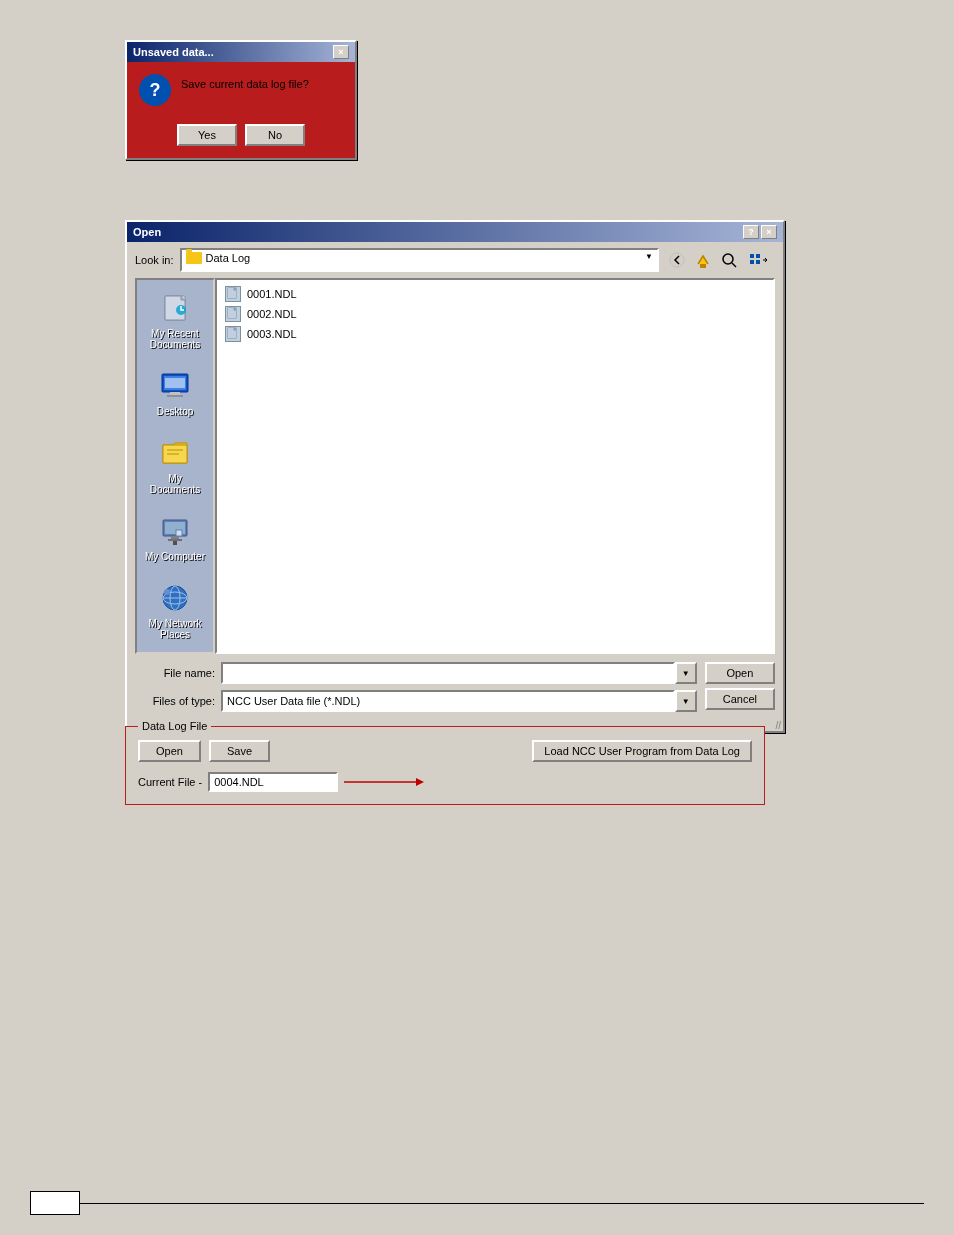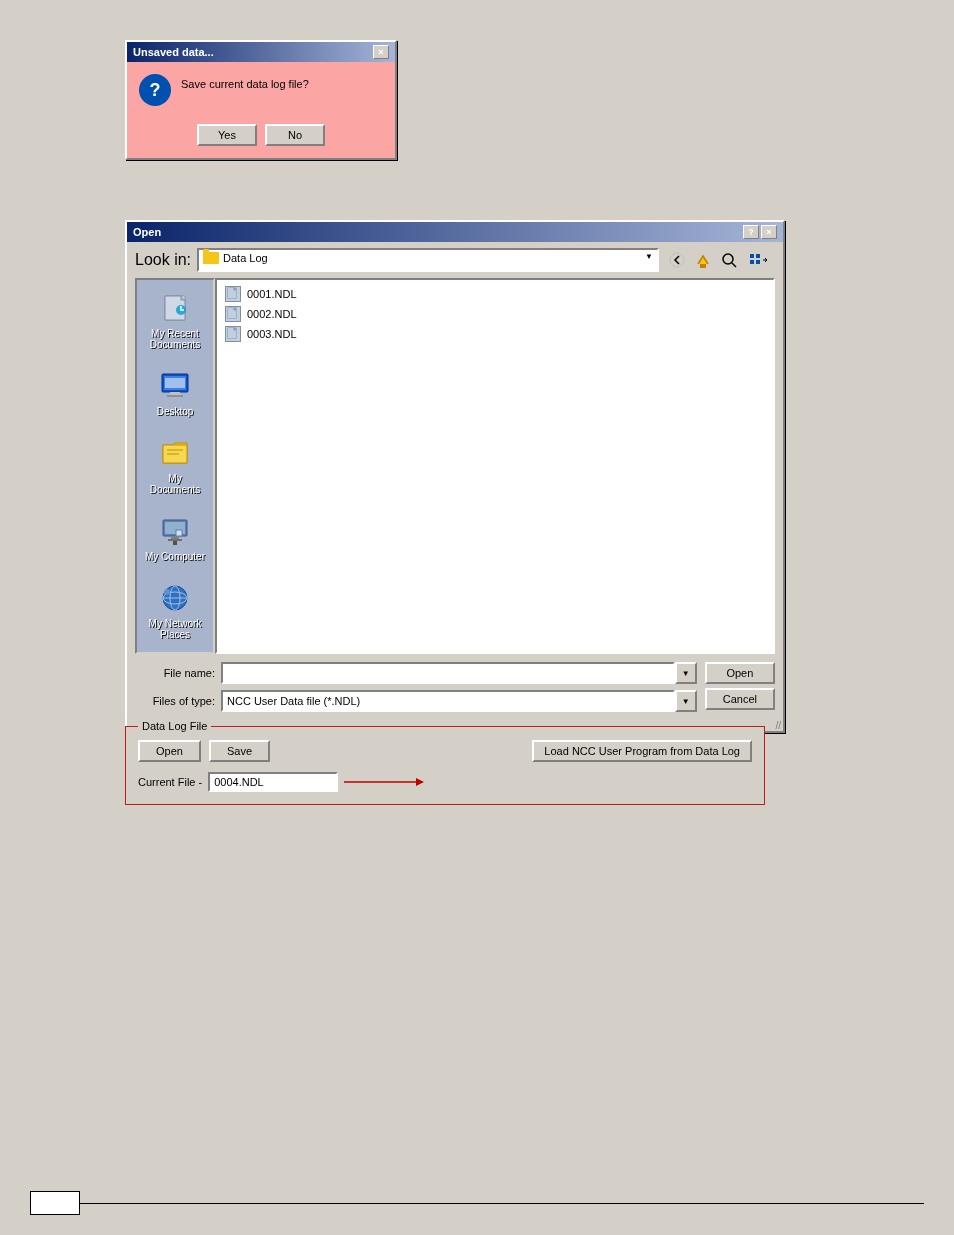--- a/index.html
+++ b/index.html
@@ -11,22 +11,22 @@
       width: 954px;
       min-height: 1235px;
       position: relative;
     }
 
     
     .unsaved-dialog {
       position: absolute;
       top: 40px;
       left: 125px;
-      width: 272px;
-      background: #fca5a5;
+      width: 232px;
+      background: #b91c1c;
       border: 2px solid #fff;
       border-right-color: #808080;
       border-bottom-color: #808080;
       box-shadow: 1px 1px 0 #000;
     }
     .dialog-titlebar {
       background: linear-gradient(to right, #0a246a, #a6b5d7);
       color: #fff;
       padding: 3px 6px;
       display: flex;
@@ -105,21 +105,21 @@
     .open-dialog .dialog-titlebar {
       font-weight: bold;
     }
     .open-toolbar {
       display: flex;
       align-items: center;
       padding: 6px 8px;
       gap: 6px;
     }
     .look-in-label {
-      font-size: 16px;
+      font-size: 11px;
       white-space: nowrap;
     }
     .look-in-combo {
       display: flex;
       align-items: flex-start;
       background: #fff;
       border: 2px solid;
       border-top-color: #808080;
       border-left-color: #808080;
       border-right-color: #fff;

